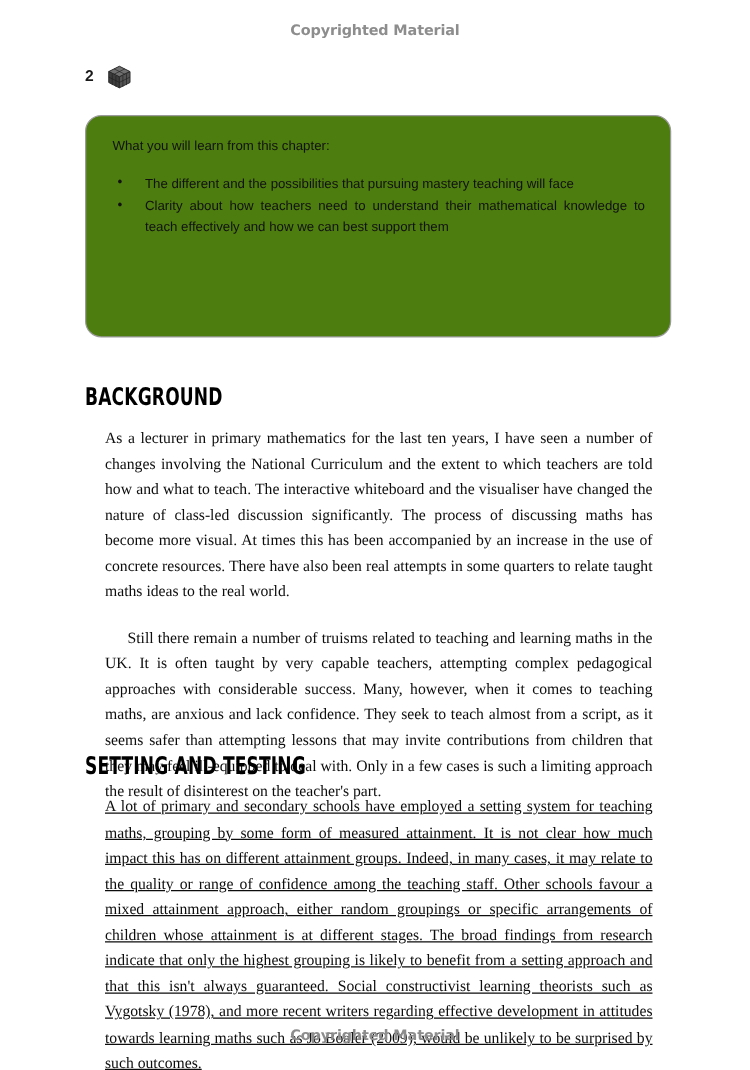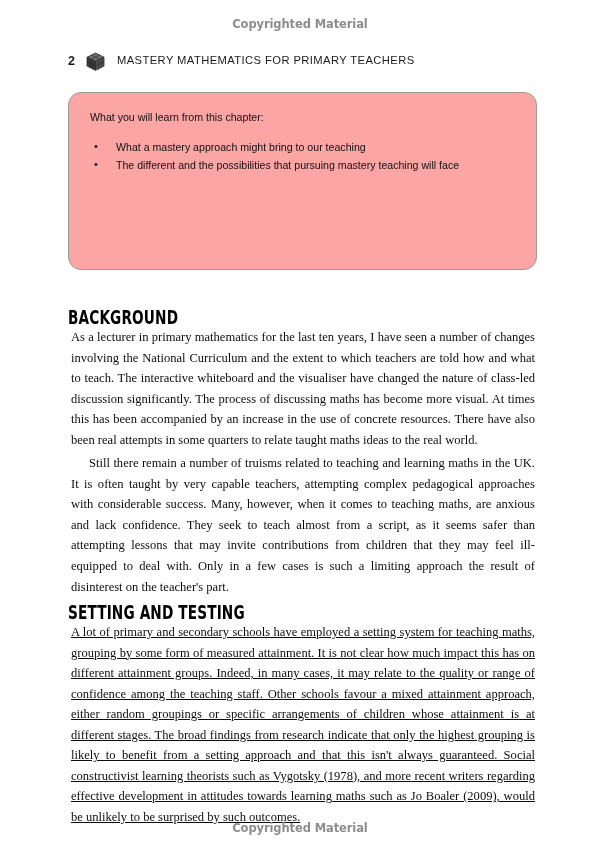--- a/index.html
+++ b/index.html
@@ -72,21 +72,21 @@
   .callout {
     position: absolute;
     left: 68px;
     top: 92px;
     width: 469px;
     min-height: 178px;
     box-sizing: border-box;
     border: 1.1px solid #9a9a9a;
     border-radius: 13px;
     padding: 17px 20px 16px 21px;
-    background: #fca5a5;
+    background: #4d7c0f;
     font-family: "Liberation Sans", "DejaVu Sans", sans-serif;
     color: #111111;
   }
   .callout-intro {
     font-size: 10.6px;
     line-height: 1.5;
     margin: 0 0 13px 0;
   }
   .callout-list {
     list-style: none;
@@ -138,21 +138,21 @@
     font-size: 12.55px;
     line-height: 20.55px;
     text-align: justify;
     text-justify: inter-word;
     color: #0d0d0d;
     hyphens: none;
   }
   .body-background { top: 324px; }
   .body-setting    { top: 619px; text-decoration: underline; }
   .body-block p {
-    margin: 3px;
+    margin: 16px;
   }
   .body-block p.indented {
     text-indent: 18px;
   }
 </style>
 </head>
 <body>
 
 <div class="page">
 
@@ -174,28 +174,27 @@
         <line x1="29.6" y1="8.2" x2="12.6" y2="16.7" stroke="#1f1f1f" stroke-width="1"></line>
         <line x1="9.6" y1="16.7" x2="9.6" y2="34.2" stroke="#1f1f1f" stroke-width="1"></line>
         <line x1="15.4" y1="19.6" x2="15.4" y2="37" stroke="#1f1f1f" stroke-width="1"></line>
         <line x1="4" y1="21.3" x2="21" y2="29.8" stroke="#1f1f1f" stroke-width="1"></line>
         <line x1="26.6" y1="37" x2="26.6" y2="19.6" stroke="#1f1f1f" stroke-width="1"></line>
         <line x1="32.4" y1="34.2" x2="32.4" y2="16.7" stroke="#1f1f1f" stroke-width="1"></line>
         <line x1="21" y1="29.8" x2="38" y2="21.3" stroke="#1f1f1f" stroke-width="1"></line>
       </svg>
     </span>
 
-    <span class="running-title">MASTERY MATHEMATICS FOR PRIMARY TEACHERS</span>
   </div>
 
   <div class="callout">
     <p class="callout-intro">What you will learn from this chapter:</p>
     <ul class="callout-list">
-      <li>What a mastery approach might bring to our teaching</li>
       <li>The different and the possibilities that pursuing mastery teaching will face</li>
+      <li>Clarity about how teachers need to understand their mathematical knowledge to teach effectively and how we can best support them</li>
     </ul>
   </div>
 
   <h2 class="section-heading heading-background">BACKGROUND</h2>
 
   <div class="body-block body-background">
     <p>As a lecturer in primary mathematics for the last ten years, I have seen a number of changes involving the National Curriculum and the extent to which teachers are told how and what to teach. The interactive whiteboard and the visualiser have changed the nature of class-led discussion significantly. The process of discussing maths has become more visual. At times this has been accompanied by an increase in the use of concrete resources. There have also been real attempts in some quarters to relate taught maths ideas to the real world.</p>
     <p class="indented">Still there remain a number of truisms related to teaching and learning maths in the UK. It is often taught by very capable teachers, attempting complex pedagogical approaches with considerable success. Many, however, when it comes to teaching maths, are anxious and lack confidence. They seek to teach almost from a script, as it seems safer than attempting lessons that may invite contributions from children that they may feel ill-equipped to deal with. Only in a few cases is such a limiting approach the result of disinterest on the teacher's part.</p>
   </div>
 

